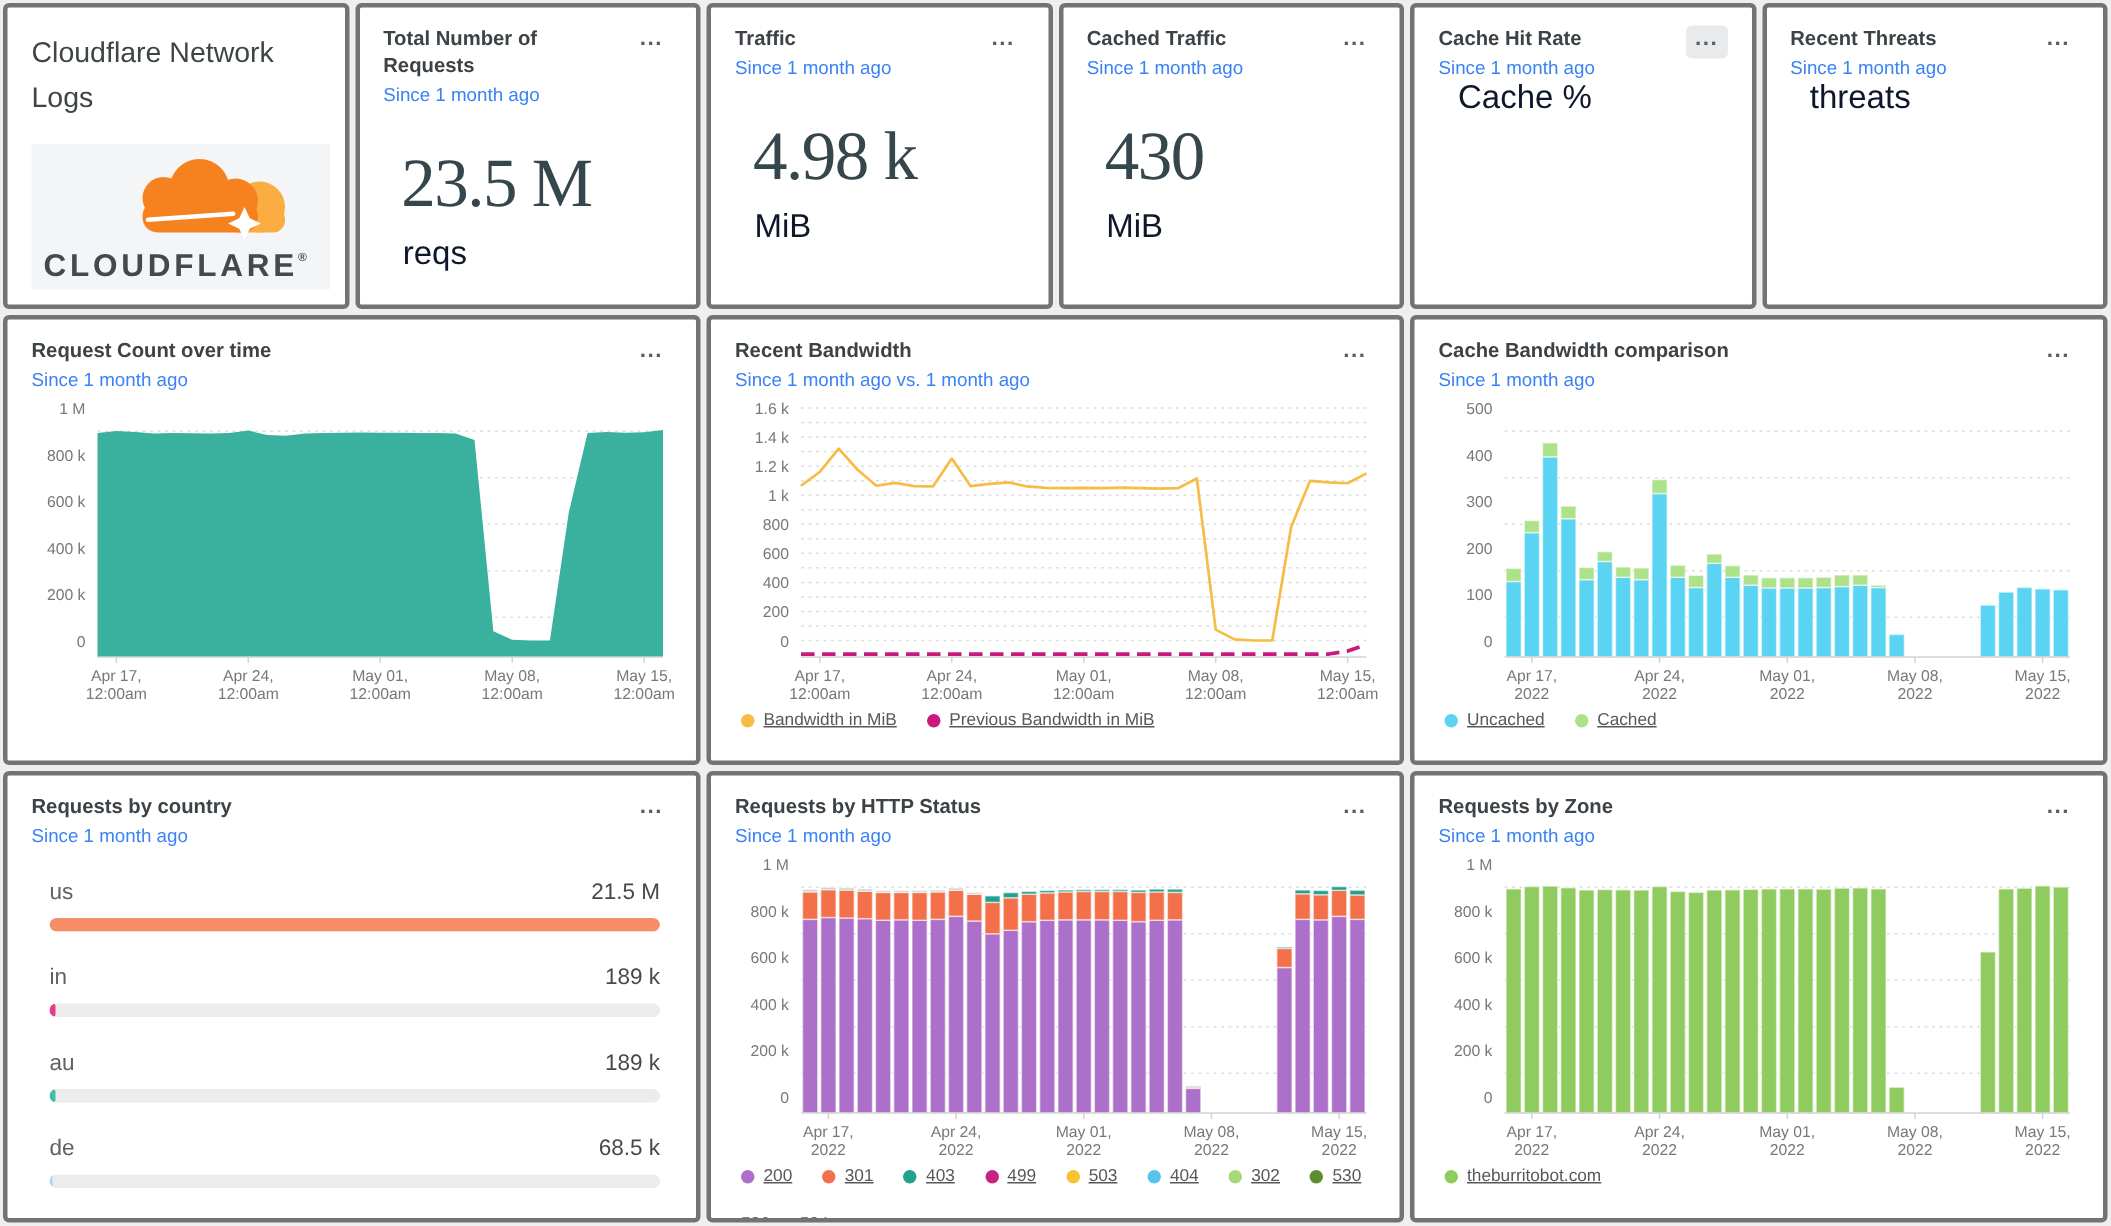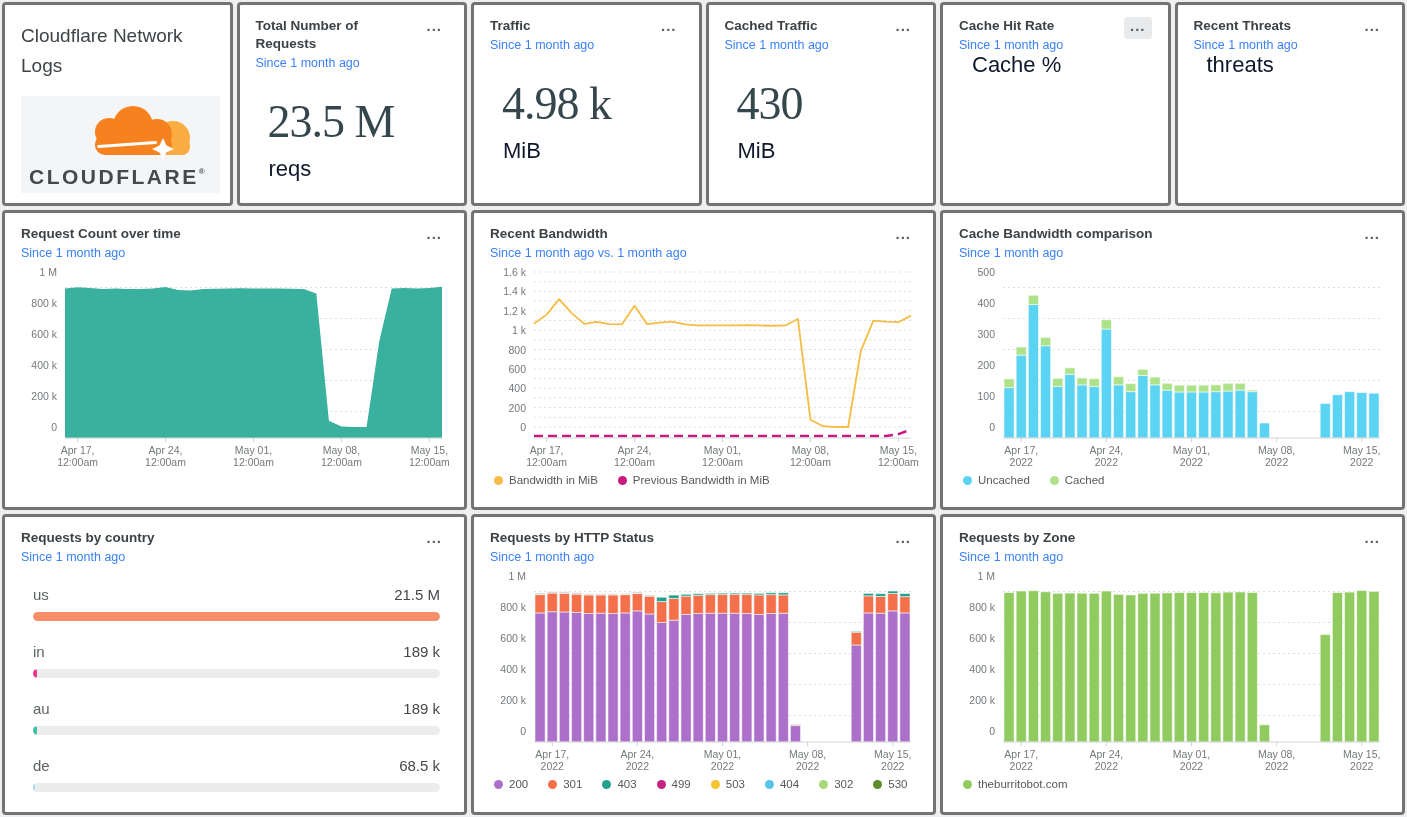--- a/index.html
+++ b/index.html
@@ -9,21 +9,21 @@
   .phead{display:flex;justify-content:space-between;align-items:flex-start;}
   .ptitle{font-size:13.5px;font-weight:700;color:#3c4245;line-height:1.35;}
   .psub{font-size:12.5px;color:#3b82f6;margin-top:3px;}
   .dots{border:0;background:none;color:#5a5f62;font-weight:700;font-size:15px;letter-spacing:1px;line-height:8px;padding:5px 6px 9px;border-radius:4px;cursor:pointer;}
   .dots.active{background:#e8eaeb;}
   .brand-title{font-size:19px;color:#3f4447;line-height:1.6;margin-top:4px;}
   .logo{background:#f4f5f6;width:199px;height:97px;margin-top:14px;}
   .stat-value{font-size:46px;color:#35474d;letter-spacing:-1px;margin:25px 0 8px 12px;white-space:nowrap;font-family:Liberation Serif, serif;}
   .stat-unit{font-size:22px;color:#0f172a;margin-left:13px;}
   .chart-box{height:212px;margin-top:0;}
-  .legend{display:flex;gap:20px;margin:2px 0 0 4px;font-size:11.5px;color:#55595c;align-items:center;flex-wrap:wrap;}
+  .legend{display:flex;gap:20px;margin:2px 0 0 4px;font-size:11.5px;color:#55595c;align-items:center;flex-wrap:wrap;text-decoration:underline;}
   .litem{display:inline-flex;align-items:center;cursor:pointer;}
   .litem .dot{width:9px;height:9px;border-radius:50%;display:inline-block;margin-right:6px;flex:none;}
   svg text.ax{font-size:10.5px;fill:#74797c;}
   .country-list{margin:10px 8px 0 12px;}
   .crow{margin-top:22px;}
   .crhead{display:flex;justify-content:space-between;align-items:baseline;}
   .crhead .lbl{font-size:15px;color:#5d6265;}
   .crhead .val{font-size:15px;color:#45494c;}
   .track{height:9px;border-radius:5px;background:#ececed;margin-top:9px;position:relative;overflow:hidden;}
   .fill{position:absolute;left:0;top:0;bottom:0;border-radius:5px;min-width:2px;}

